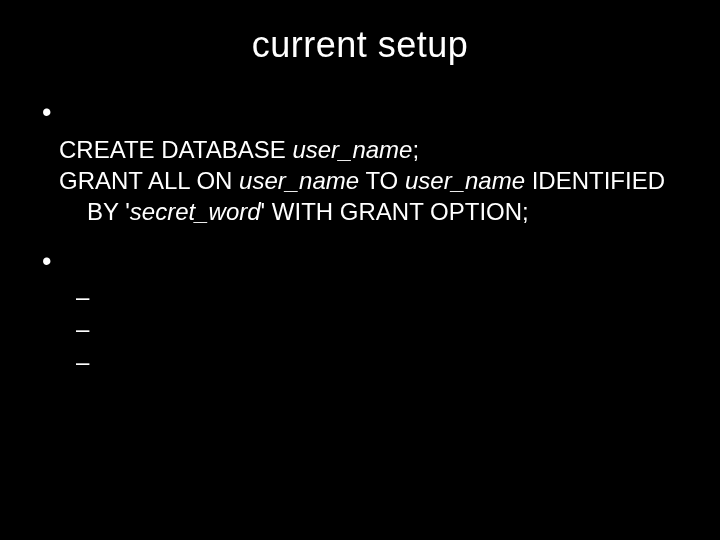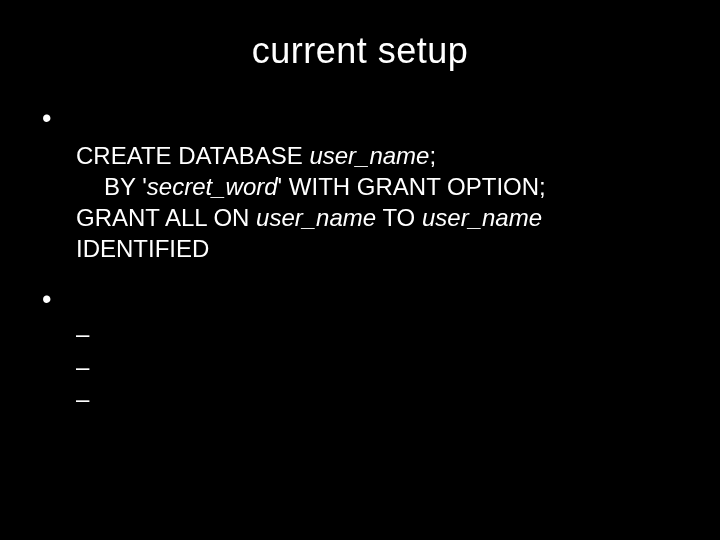--- a/index.html
+++ b/index.html
@@ -9,21 +9,21 @@
     height: 540px;
     background: #000000;
     color: #ffffff;
     font-family: Arial, Helvetica, sans-serif;
     overflow: hidden;
   }
   .slide {
     box-sizing: border-box;
     width: 720px;
     height: 468px;
-    padding: 18px 40px 0 40px;
+    padding: 12px 40px 0 40px;
   }
   .title {
     text-align: center;
     font-size: 36px;
     font-weight: 400;
     margin: 12px 0 30px 0;
     letter-spacing: 0.5px;
   }
   ul.level1 {
     list-style: none;
@@ -39,21 +39,21 @@
     font-size: 27px;
     line-height: 1.25;
   }
   .bul1 {
     width: 36px;
     flex: 0 0 36px;
     text-align: left;
     padding-left: 2px;
   }
   .sub-block {
-    margin: 4px 0 18px 36px;
+    margin: 4px 0 18px 19px;
     font-size: 24px;
     line-height: 1.3;
   }
   .sql-line {
     padding-left: 0;
   }
   .sql-line.cont {
     padding-left: 28px;
   }
   ul.level2 {
@@ -82,25 +82,25 @@
   <ul class="level1">
 
     <li>
       <div class="bullet-row">
         <span class="bul1">•</span>
       </div>
       <div class="sub-block">
         <div class="sql-line">
           <span>CREATE DATABASE </span><span class="ital">user_name</span><span>;</span>
         </div>
+        <div class="sql-line">
+          <span>GRANT ALL ON </span><span class="ital">user_name</span><span> TO </span><span class="ital">user_name</span><span> IDENTIFIED</span>
+        </div>
         <div class="sql-line cont">
           <span>BY '</span><span class="ital">secret_word</span><span>' WITH GRANT OPTION;</span>
-        </div>
-        <div class="sql-line">
-          <span>GRANT ALL ON </span><span class="ital">user_name</span><span> TO </span><span class="ital">user_name</span><span> IDENTIFIED</span>
         </div>
       </div>
     </li>
 
     <li>
       <div class="bullet-row">
         <span class="bul1">•</span>
       </div>
       <ul class="level2">
         <li>

